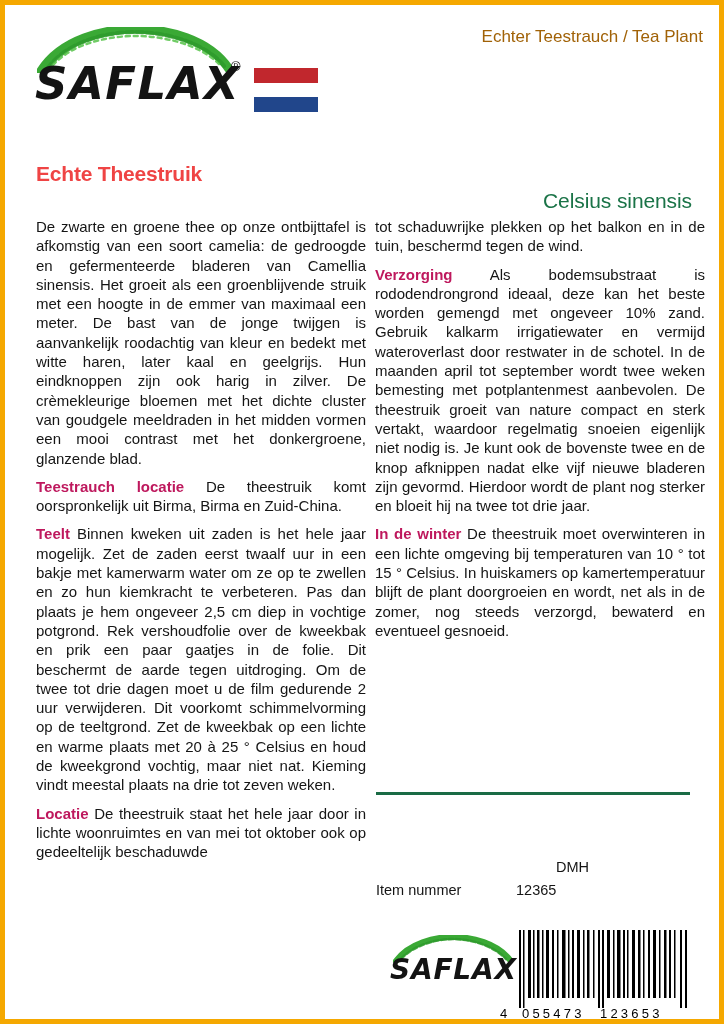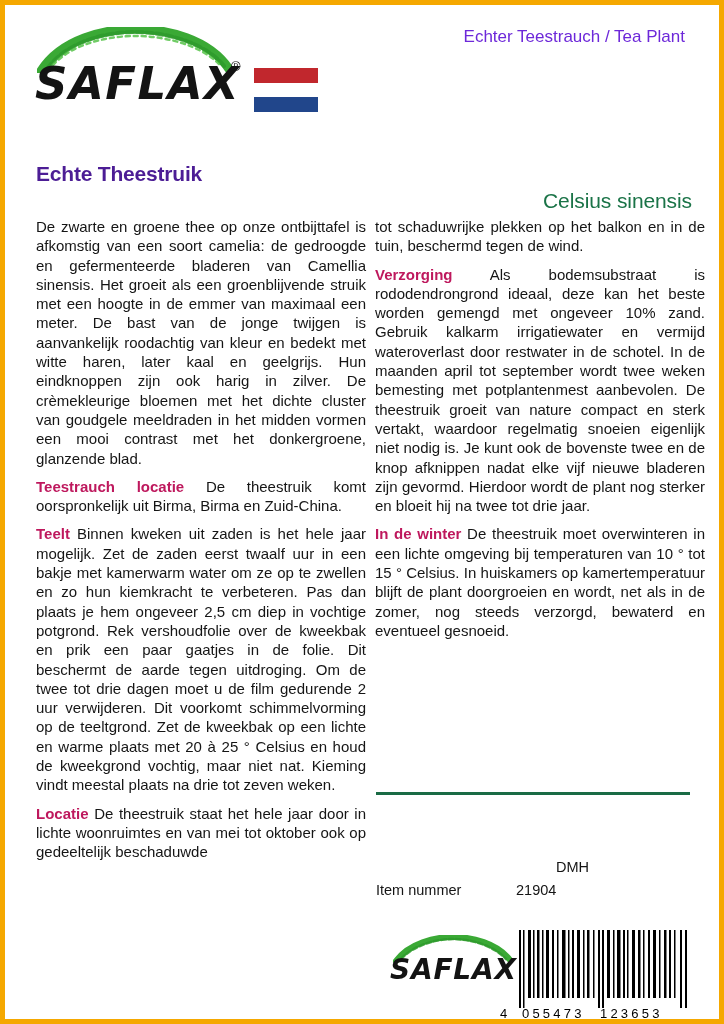--- a/index.html
+++ b/index.html
@@ -73,35 +73,35 @@
     width: 64px;
     height: 44px;
   }
   .flag .band { width: 100%; height: 33.34%; }
   .flag .red   { background: #C1272D; }
   .flag .white { background: #ffffff; }
   .flag .blue  { background: #21468B; }
 
   .header-title {
     position: absolute;
-    right: 34px;
+    right: 16px;
     top: 22px;
     font-size: 17px;
-    color: #6d28d9;
+    color: #a16207;
     white-space: nowrap;
   }
 
   
   .common-name {
     position: absolute;
     left: 31px;
     top: 157px;
     font-size: 21px;
     font-weight: bold;
-    color: #4c1d95;
+    color: #ef4444;
     letter-spacing: -0.2px;
   }
   .latin-name {
     position: absolute;
     right: 27px;
     top: 184px;
     font-size: 21px;
     color: #1A7347;
     letter-spacing: -0.1px;
   }
@@ -249,21 +249,21 @@
     </div>
 
     <div class="rule"></div>
 
     <div class="meta">
       <div class="meta-row">
         <div class="meta-label">DMH</div>
       </div>
       <div class="meta-row">
         <div class="meta-label">Item nummer</div>
-        <div class="meta-value">21904</div>
+        <div class="meta-value">12365</div>
       </div>
     </div>
 
     <div class="logo-bottom">
       <svg class="logo-arc2" viewBox="0 0 120 28">
         <path d="M3 26 C 16 8, 42 2, 60 2 C 79 2, 104 8, 117 25" fill="none" stroke="#3AA935" stroke-width="6" stroke-linecap="round"></path>
         <path d="M8 24 C 21 10, 43 4, 60 4 C 77 4, 100 10, 113 24" fill="none" stroke="#2E9A2B" stroke-width="2.6" stroke-linecap="round" stroke-dasharray="5 2.5" opacity="0.85"></path>
       </svg>
       <div class="logo-word2">SAFLAX</div>
     </div>

